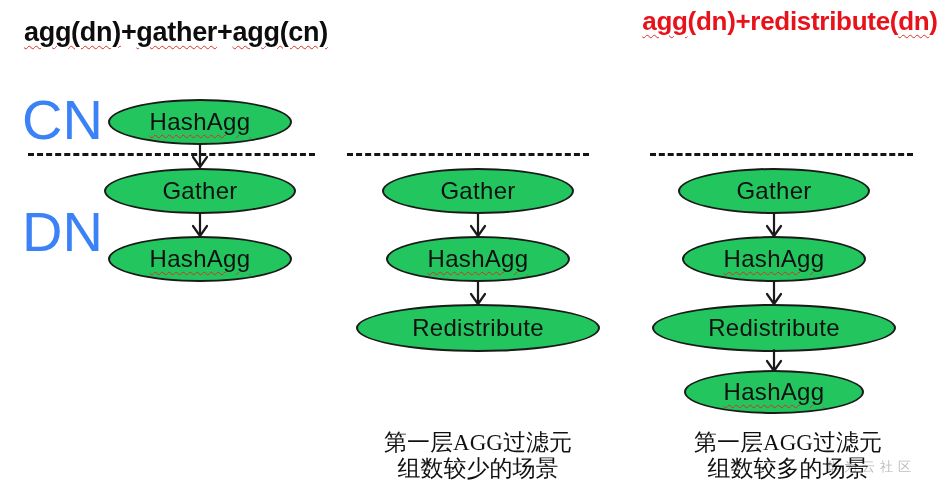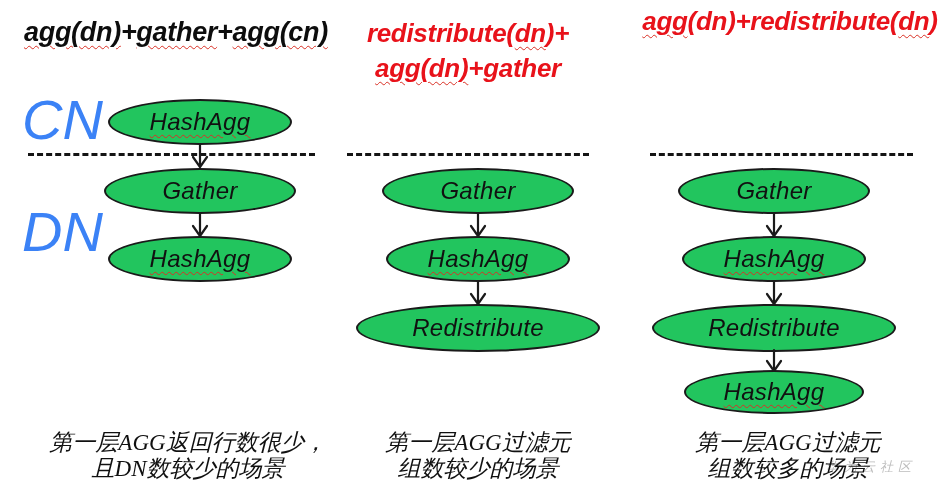--- a/index.html
+++ b/index.html
@@ -1,18 +1,18 @@
 <!DOCTYPE html>
 <html style="--title-black: #0d0d0d; --title-red: #e8121a; --node-stroke: #1a1a1a; --squiggle: #d93025; --watermark: #bcbcbc;"><head>
 <meta charset="utf-8">
 <style>
   html,body{margin:0;padding:0;background:#ffffff;}
   .canvas{
     position:relative; width:951px; height:495px; background:#ffffff;
-    overflow:hidden; font-family:"Liberation Sans","DejaVu Sans",sans-serif;font-style:italic;
+    overflow:hidden; font-family:"Liberation Sans","DejaVu Sans",sans-serif;
   }
   
   .title{
     position:absolute; font-weight:bold; font-size:26px; line-height:35px;
     letter-spacing:-0.3px; white-space:nowrap;
   }
   .title.center{text-align:center; white-space:normal;}
   .t-black{color:var(--title-black,#0d0d0d); font-size:27px;}
   .t-red{color:var(--title-red,#e8121a);}
   .seg{text-decoration:none;}
@@ -62,24 +62,20 @@
 </style>
 </head>
 <body>
 
 <div class="canvas">
 
   <div class="title t-black" style="left:24px;top:15px;">
     <span class="seg sq">agg(dn)</span><span class="seg">+</span><span class="seg sq">gather</span><span class="seg">+</span><span class="seg sq">agg(cn)</span>
   </div>
 
-  <div class="title t-red center" style="left:330px;top:16px;width:276px;">
-    <div><span class="seg">redistribute(</span><span class="seg sq">dn</span><span class="seg">)+</span></div>
-    <div><span class="seg sq">agg(dn)</span><span class="seg">+gather</span></div>
-  </div>
 
   <div class="title t-red center" style="left:630px;top:4px;width:320px;">
     <div><span class="seg sq">agg</span><span class="seg">(dn)+redistribute(</span><span class="seg sq">dn</span><span class="seg">)</span></div>
   </div>
 
   <div class="rowlabel" style="top:92px;">CN</div>
   <div class="rowlabel" style="top:204px;">DN</div>
 
   <div class="dash" style="left:28px;top:153px;width:287px;"></div>
   <div class="dash" style="left:347px;top:153px;width:242px;"></div>
@@ -141,24 +137,20 @@
   <svg class="arrow" style="left:764px;top:350px;" width="20" height="22">
     <line x1="10" y1="0" x2="10" y2="20"></line>
       <polyline points="3,11 10,21 17,11"></polyline>
   </svg>
   <div class="ellipse" style="left:684px;top:370px;width:180px;height:44px;">
     <span class="nlabel sq">HashAgg</span>
   </div>
 
   <div class="watermark">华为云社区</div>
 
-  <div class="caption" style="left:27px;top:430px;width:322px;">
-    <div>第一层AGG返回行数很少，</div>
-    <div>且DN数较少的场景</div>
-  </div>
   <div class="caption" style="left:318px;top:430px;width:320px;">
     <div>第一层AGG过滤元</div>
     <div>组数较少的场景</div>
   </div>
   <div class="caption" style="left:628px;top:430px;width:320px;">
     <div>第一层AGG过滤元</div>
     <div>组数较多的场景</div>
   </div>
 
 </div>

